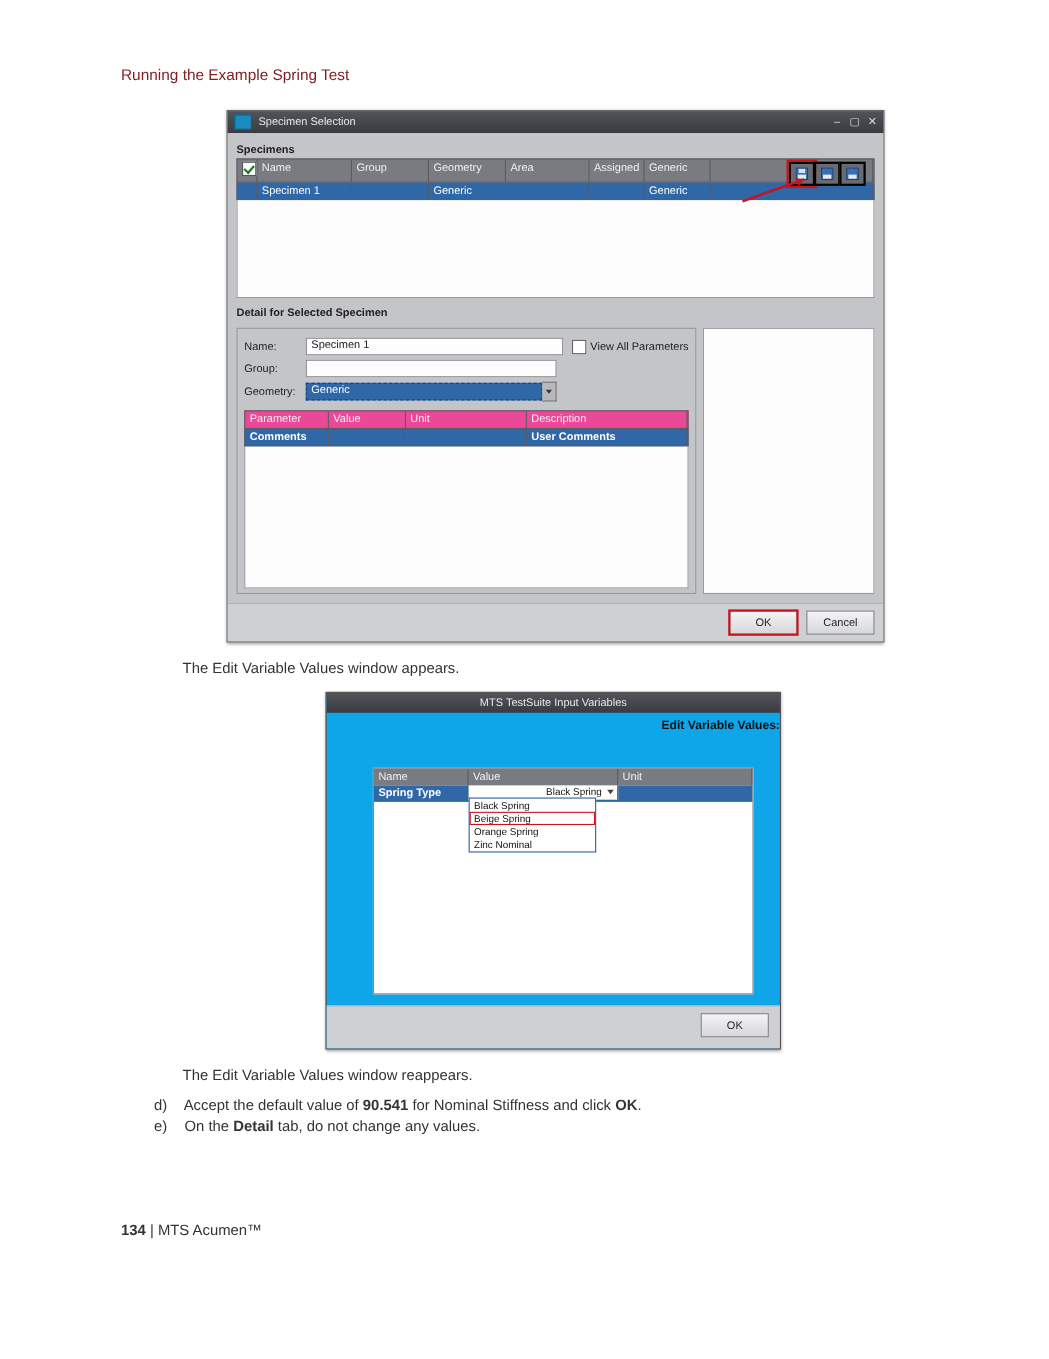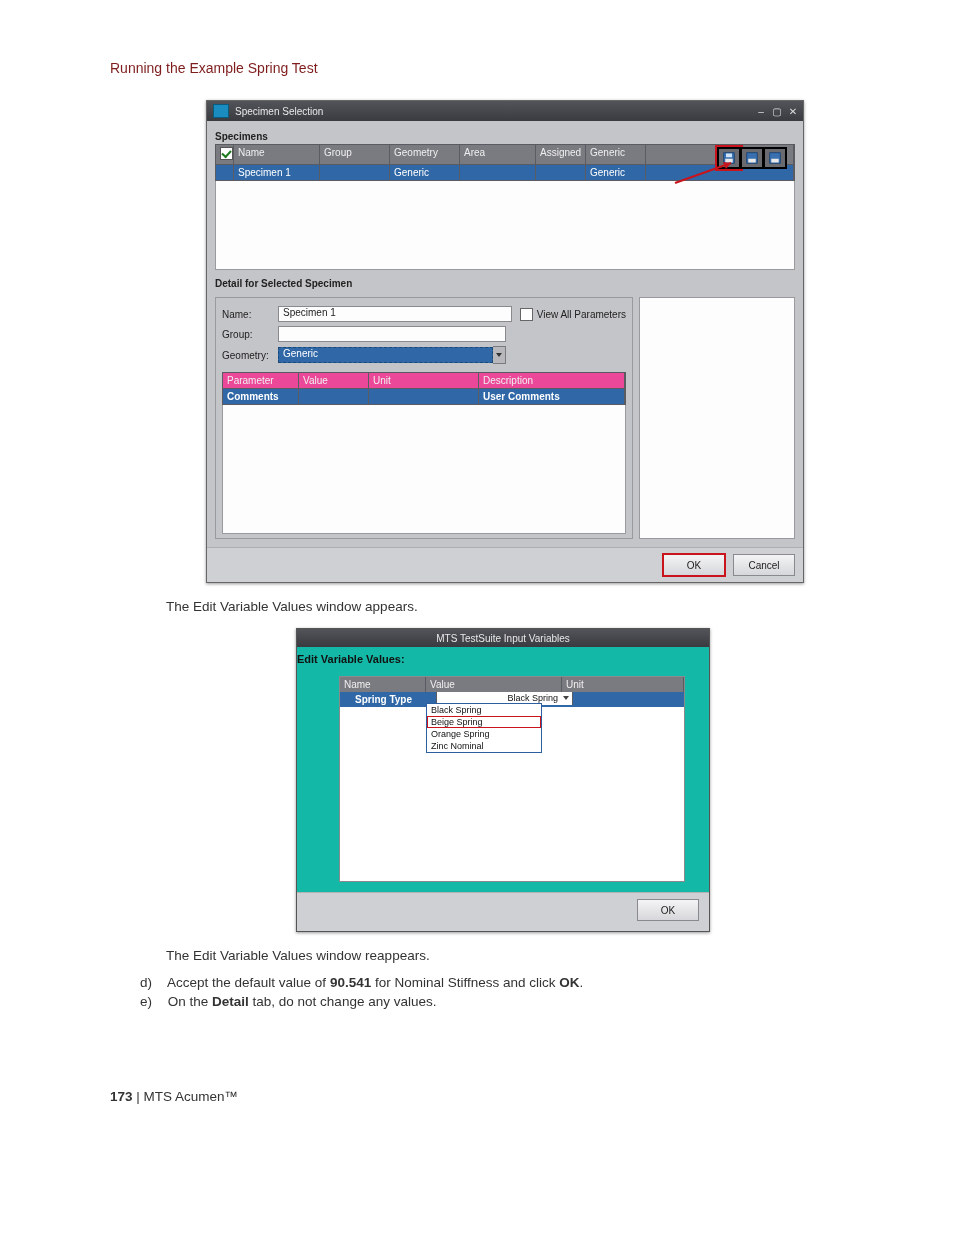--- a/index.html
+++ b/index.html
@@ -114,37 +114,37 @@
   .btn{
     width:60px;height:20px;background:linear-gradient(#f4f4f6,#d6d7da);
     border:1px solid #8a8a8e;font-size:10px;color:#222;
     display:flex;align-items:center;justify-content:center;cursor:pointer;
   }
   .btn.hl{outline:2px solid #c9141d;outline-offset:-1px;}
 
   
   .win2{
     width:412px;margin:14px 0 0 186px;
-    border:1px solid #555;background:#14b8a6;font-size:10px;
+    border:1px solid #555;background:#0ea5e9;font-size:10px;
     box-shadow:0 1px 3px rgba(0,0,0,.4);
   }
   .win2 .titlebar2{
     background:linear-gradient(#53545a,#3a3b40);
     height:18px;color:#e8e8e8;text-align:center;font-size:10px;
     display:flex;align-items:center;justify-content:center;
   }
   .win2 .hdr{
-    text-align:left;font-weight:bold;color:#111;font-size:11px;
-    padding:6px 0 11px;
+    text-align:right;font-weight:bold;color:#111;font-size:11px;
+    padding:6px 0 32px;
   }
   .w2-grid{margin:0 24px 10px 42px;border:1px solid #8a8a8e;background:#fff;height:204px;position:relative;}
   .w2-head{display:flex;background:#7a7b80;color:#f0f0f0;font-size:10px;}
   .w2-head div{padding:2px 4px;border-right:1px solid #5b5c61;box-sizing:border-box;}
   .w2-name{width:86px;}.w2-val{width:136px;}.w2-unit{flex:1;border-right:none;}
-  .w2-row{display:flex;background:#2f67a7;color:#fff;font-size:10px;padding-left:11px;}
+  .w2-row{display:flex;background:#2f67a7;color:#fff;font-size:10px;}
   .w2-row .w2-name{padding:2px 4px;border-right:1px solid #5b5c61;box-sizing:border-box;font-weight:bold;}
   .w2-row .w2-val{
     padding:0;border-right:1px solid #5b5c61;box-sizing:border-box;color:#111;
     background:#fff;text-align:right;padding-right:14px;position:relative;height:13px;line-height:13px;font-size:9px;
   }
   .w2-row .w2-val::after{
     content:"";position:absolute;right:3px;top:4px;border-left:3px solid transparent;
     border-right:3px solid transparent;border-top:4px solid #444;
   }
   .w2-row .w2-unit{border-right:none;}
@@ -312,15 +312,15 @@
   <div class="step-line">
     <span class="step-letter">d)</span>
     <span>Accept the default value of </span><b>90.541</b><span> for Nominal Stiffness and click </span><b>OK</b><span>.</span>
   </div>
   <div class="step-line">
     <span class="step-letter">e)</span>
     <span>On the </span><b>Detail</b><span> tab, do not change any values.</span>
   </div>
 
   <div class="footer">
-    <b>173</b><span> | </span><span>MTS Acumen</span><span>™</span>
+    <b>134</b><span> | </span><span>MTS Acumen</span><span>™</span>
   </div>
 </div>
 
 </body></html>

